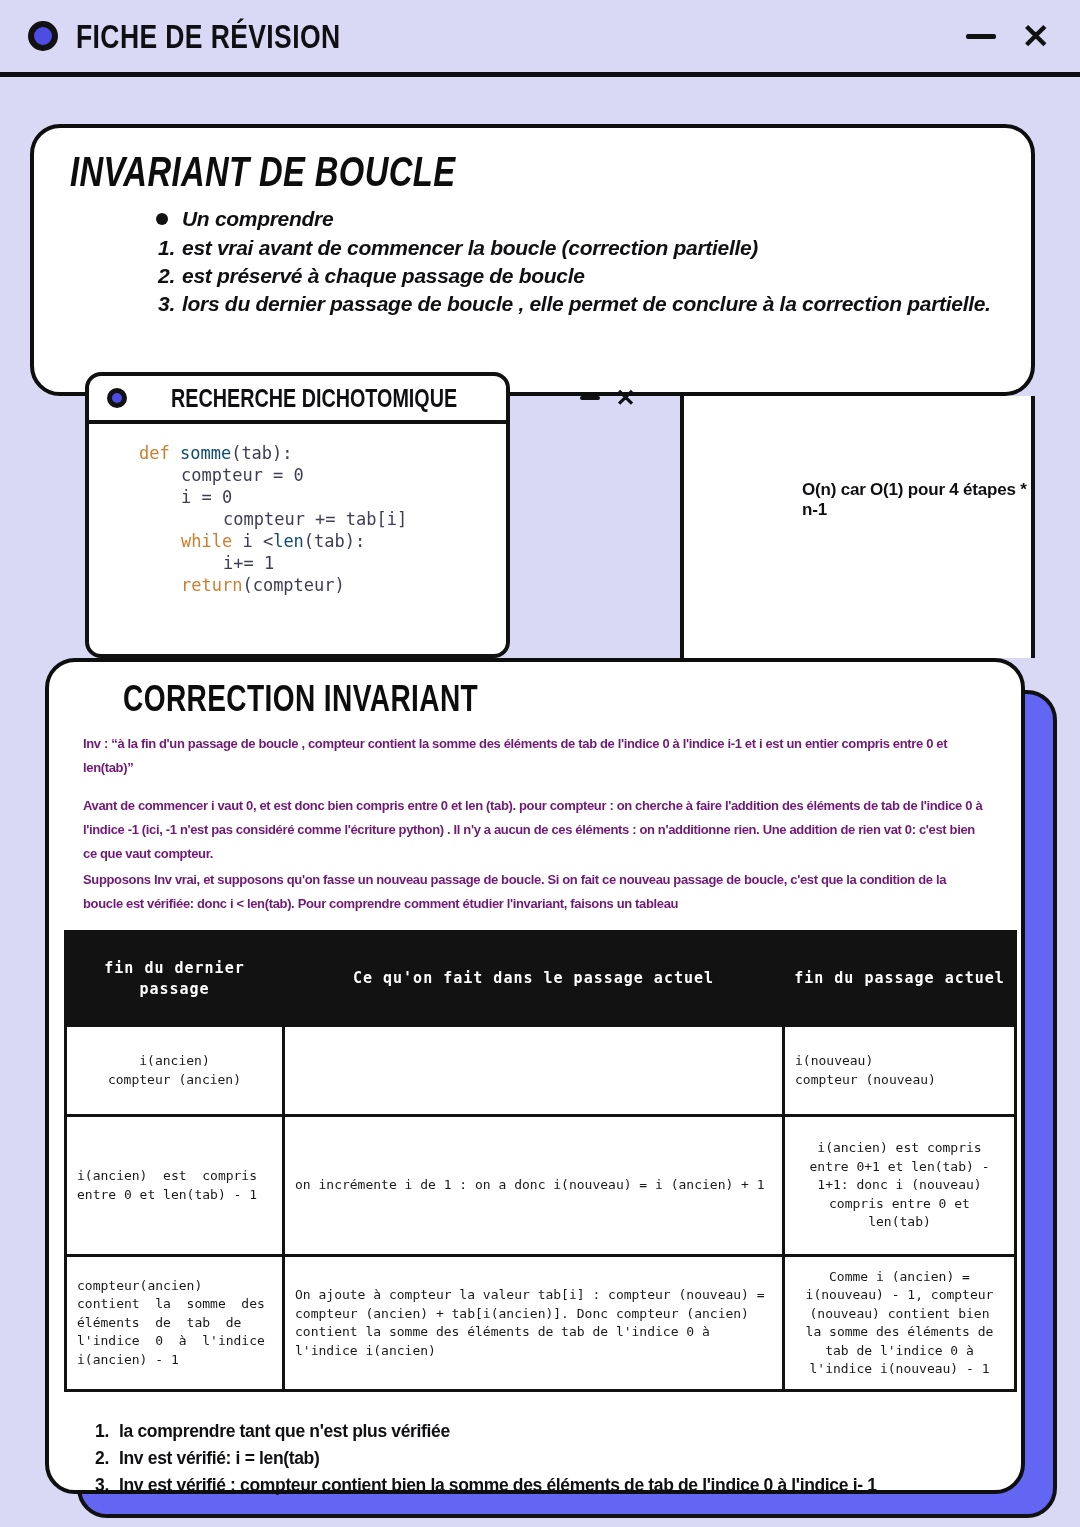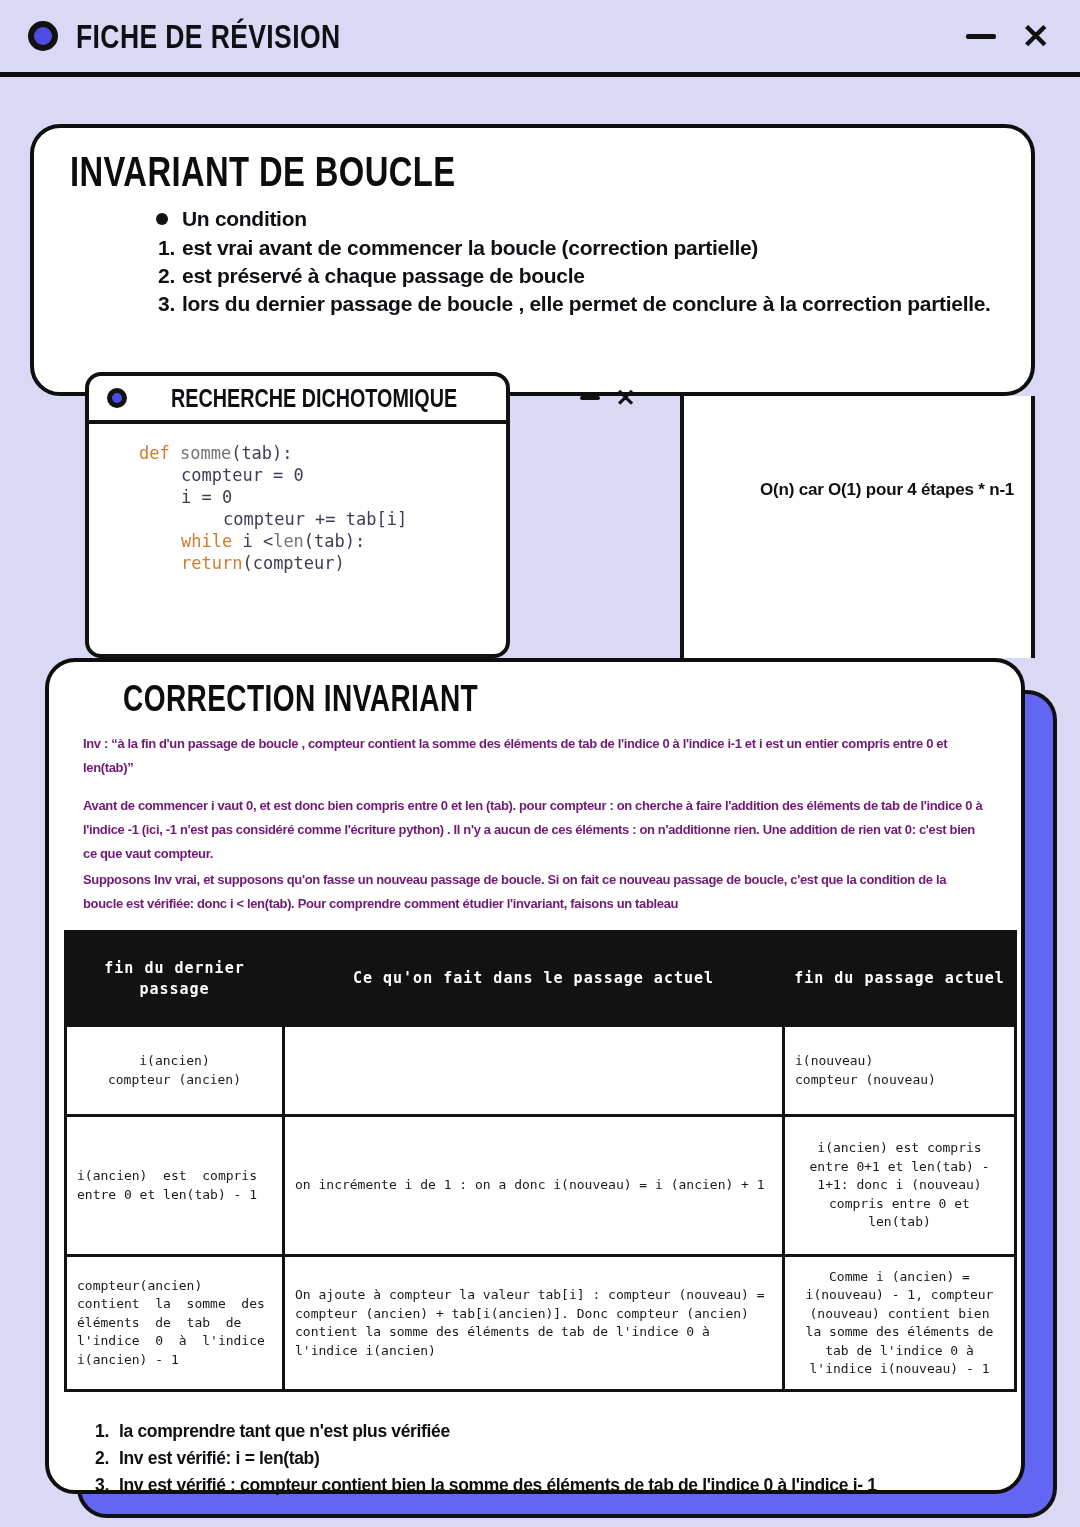--- a/index.html
+++ b/index.html
@@ -27,21 +27,21 @@
     margin-left:18px; font-size:34px; font-weight:900; letter-spacing:0.5px;
     display:inline-block; transform:scaleX(0.78); transform-origin:left center;
     white-space:nowrap;
   }
   .win-buttons { margin-left:auto; display:flex; align-items:center; gap:26px; padding-right:30px; }
   .btn-min { width:30px; height:5px; background:#111; border-radius:2px; cursor:pointer; }
   .btn-close { font-size:34px; font-weight:700; line-height:1; cursor:pointer; color:#111; }
 
   
   .card { background:#fff; border:4px solid #0e0e0e; border-radius:30px; position:absolute; }
-  .card-invariant { left:30px; top:124px; width:1005px; height:272px; z-index:2; }
+  .card-invariant { left:30px; top:124px; width:1005px; height:272px; z-index:2;font-style:italic; }
   .big-title {
     display:inline-block; transform:scaleX(0.78); transform-origin:left center;
     font-weight:900; letter-spacing:0.5px; white-space:nowrap; color:#0d0d0d;
   }
   .card-invariant .big-title { font-size:42px; margin:20px 0 0 36px; }
   .inv-list { margin:8px 0 0 124px; font-size:21px; font-weight:700; letter-spacing:-0.3px; }
   .bullet-row { display:flex; align-items:center; gap:14px; margin-left:-2px; line-height:30px; }
   .dot { width:12px; height:12px; border-radius:50%; background:#111; flex:0 0 auto; }
   .num-row { display:flex; line-height:28px; }
   .num { min-width:24px; text-align:left; }
@@ -70,28 +70,29 @@
   .btn-close-sm { font-size:24px; font-weight:700; line-height:1; cursor:pointer; }
   .code-block {
     padding:18px 10px 0 50px;
     font-family:"DejaVu Sans Mono","Liberation Mono",monospace;
     font-size:17px; line-height:22px; color:#3d3d55;
   }
   .code-line { white-space:pre; }
   .ind1 { padding-left:42px; }
   .ind2 { padding-left:84px; }
   .tok-kw { color:#d27c2e; }
-  .tok-fn { color:#737373; }
+  .tok-fn { color:#0c4a6e; }
   .tok-pl { color:#3d3d55; }
 
   
   .note-panel {
     position:absolute; left:680px; top:396px; width:355px; height:262px;
     background:#fff; border-left:4px solid #111; border-right:4px solid #111;
     z-index:1;
+    padding-left:42px;
   }
   .note-text { margin:84px 0 0 76px; font-size:17px; font-weight:700; letter-spacing:-0.2px; }
 
   
   .shadow-card {
     position:absolute; left:77px; top:690px; width:980px; height:828px;
     background:#6366f2; border:4px solid #111; border-radius:30px; z-index:1;
   }
   .card-correction { left:45px; top:658px; width:980px; height:836px; z-index:3; }
   .card-correction .big-title { font-size:36px; margin:16px 0 0 74px; }
@@ -131,21 +132,21 @@
       <div class="btn-min"></div>
       <div class="btn-close">✕</div>
     </div>
   </div>
 
   <div class="card card-invariant">
     <div class="big-title">INVARIANT DE BOUCLE</div>
     <div class="inv-list">
       <div class="bullet-row">
         <span class="dot"></span>
-        <span>Un condition</span>
+        <span>Un comprendre</span>
       </div>
       <div class="num-row">
         <span class="num">1.</span>
         <span>est vrai avant de commencer la boucle (correction partielle)</span>
       </div>
       <div class="num-row">
         <span class="num">2.</span>
         <span>est préservé à chaque passage de boucle</span>
       </div>
       <div class="num-row">
@@ -167,20 +168,21 @@
         <div class="btn-min-sm"></div>
         <div class="btn-close-sm">✕</div>
       </div>
     </div>
     <div class="code-block">
       <div class="code-line ind0"><span class="tok-kw">def </span><span class="tok-fn">somme</span><span class="tok-pl">(tab):</span></div>
       <div class="code-line ind1"><span class="tok-pl">compteur = 0</span></div>
       <div class="code-line ind1"><span class="tok-pl">i = 0</span></div>
       <div class="code-line ind2"><span class="tok-pl">compteur += tab[i]</span></div>
       <div class="code-line ind1"><span class="tok-kw">while </span><span class="tok-pl">i &lt;</span><span class="tok-fn">len</span><span class="tok-pl">(tab):</span></div>
+      <div class="code-line ind2"><span class="tok-pl">i+= 1</span></div>
       <div class="code-line ind1"><span class="tok-kw">return</span><span class="tok-pl">(compteur)</span></div>
     </div>
   </div>
 
   <div class="shadow-card"></div>
 
   <div class="card card-correction">
     <div class="big-title">CORRECTION INVARIANT</div>
     <div class="para p1">Inv : “à la fin d'un passage de boucle , compteur contient la somme des éléments de tab de l'indice 0 à l'indice i-1 et i est un entier compris entre 0 et len(tab)”</div>
     <div class="para p2">Avant de commencer i vaut 0, et est donc bien compris entre 0 et len (tab). pour compteur : on cherche à faire l'addition des éléments de tab de l'indice 0 à l'indice -1 (ici, -1 n'est pas considéré comme l'écriture python) . Il n'y a aucun de ces éléments : on n'additionne rien. Une addition de rien vat 0: c'est bien ce que vaut compteur.</div>

